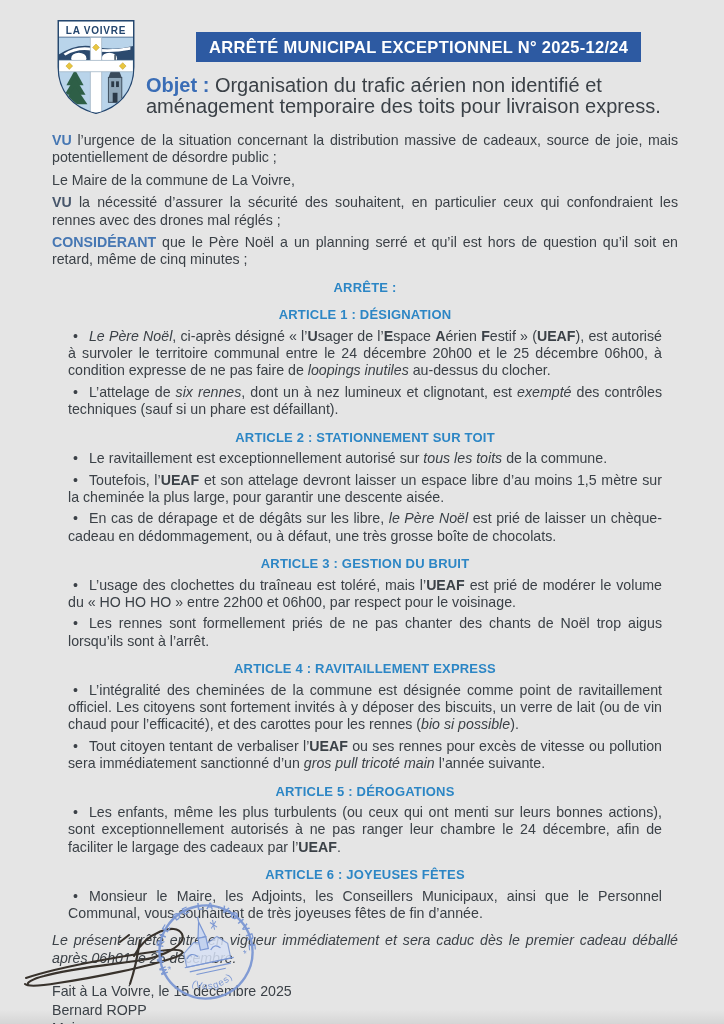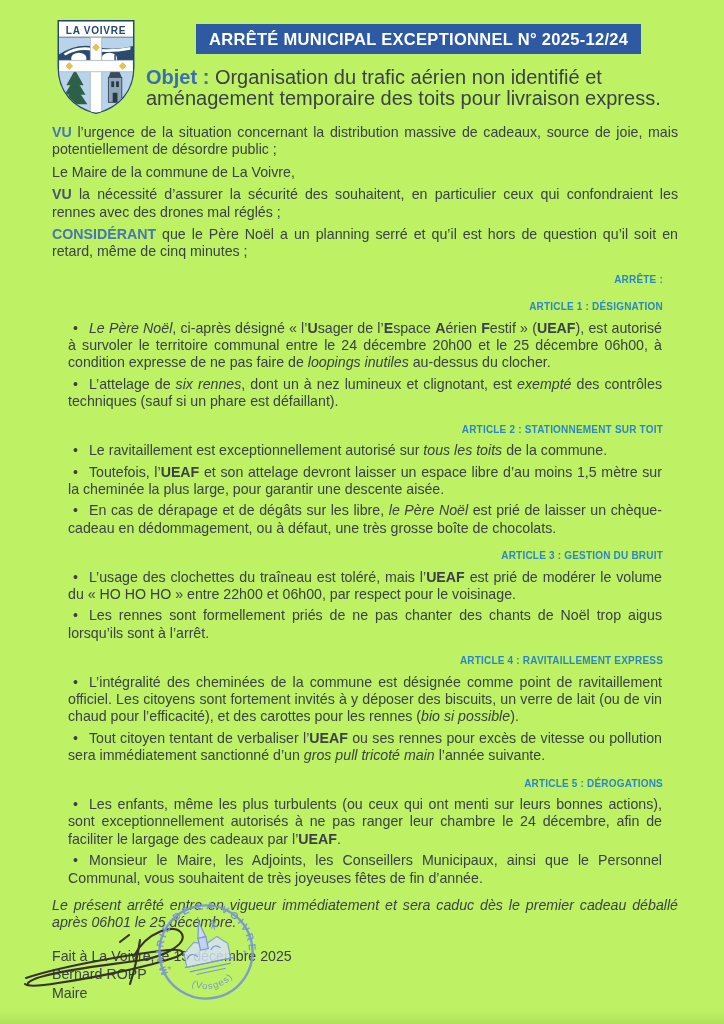--- a/index.html
+++ b/index.html
@@ -1,40 +1,40 @@
 <!DOCTYPE html>
 <html lang="fr"><head>
 <meta charset="utf-8">
 <style>
   html,body{margin:0;padding:0;background:#ffffff;}
   .doc{
     position:relative; width:724px; height:1024px; overflow:hidden;
-    background:#bef264;
+    background:#e5e5e5;
     font-family:"Liberation Sans","DejaVu Sans",sans-serif;
     color:#3b4147;
   }
   .scan-edge{position:absolute;left:0;bottom:0;width:100%;height:14px;
     background:linear-gradient(180deg,rgba(0,0,0,0),rgba(0,0,0,0.07));}
   
   .logo{position:absolute;left:54px;top:16px;}
-  .head-right{padding-top:24px;margin-left:145px;margin-right:46px;}
+  .head-right{padding-top:32px;margin-left:145px;margin-right:46px;}
   .banner{
     display:inline-block;margin-left:51px;background:#2d5aa2;color:#ffffff;
     font-weight:bold;font-size:16.5px;letter-spacing:.3px;padding:6px 13px 5px;
   }
   .objet{margin:13px 1px 0;font-size:20px;line-height:21px;}
   .objet-label{color:#3a6db6;font-weight:bold;}
   
   .content{margin:15px 46px 0 52px;font-size:14.2px;line-height:17.4px;
     text-align:justify;hyphens:auto;-webkit-hyphens:auto;}
   .content p{margin:5px 0;}
   .lbl{font-weight:bold;color:#4677b3;}
   .lbl.dark{color:#47566b;}
-  .hd{color:#2c86c5;font-size:10px;font-weight:bold;margin:10px 15px 3px;
-    letter-spacing:.2px;text-align:right;}
+  .hd{color:#2c86c5;font-size:13px;font-weight:bold;margin:10px 0 3px;
+    letter-spacing:.2px;text-align:center;}
   p.bullet{margin:4px 16px;}
   .dot{padding-left:5px;margin-right:11px;}
   .it{font-style:italic;}
   .bd{font-weight:bold;}
   .closing{font-style:italic;margin:10px 0 0 !important;}
   .sig-block{margin-top:16px;text-align:left;}
   .sig-block p{margin:0 0 1px;line-height:17.6px;}
   
   .sig-ink{position:absolute;left:22px;top:912px;}
   .stamp{position:absolute;left:156px;top:901px;}
@@ -131,20 +131,21 @@
       <p class="bullet"><span class="dot">•</span><span><span>L’intégralité des cheminées de la commune est désignée comme point de ravitaillement officiel. Les citoyens sont fortement invités à y déposer des biscuits, un verre de lait (ou de vin chaud pour l’efficacité), et des carottes pour les rennes (</span><span class="it">bio si possible</span><span>).</span></span></p>
       <p class="bullet"><span class="dot">•</span><span><span>Tout citoyen tentant de verbaliser l’</span><span class="bd">UEAF</span><span> ou ses rennes pour excès de vitesse ou pollution sera immédiatement sanctionné d’un </span><span class="it">gros pull tricoté main</span><span> l’année suivante.</span></span></p>
     </section>
 
     <section>
       <h3 class="hd">ARTICLE 5 : DÉROGATIONS</h3>
       <p class="bullet"><span class="dot">•</span><span><span>Les enfants, même les plus turbulents (ou ceux qui ont menti sur leurs bonnes actions), sont exceptionnellement autorisés à ne pas ranger leur chambre le 24 décembre, afin de faciliter le largage des cadeaux par l’</span><span class="bd">UEAF</span><span>.</span></span></p>
     </section>
 
     <section>
+      <h3 class="hd">ARTICLE 6 : JOYEUSES FÊTES</h3>
       <p class="bullet"><span class="dot">•</span><span><span>Monsieur le Maire, les Adjoints, les Conseillers Municipaux, ainsi que le Personnel Communal, vous souhaitent de très joyeuses fêtes de fin d’année.</span></span></p>
     </section>
 
     <p class="closing">Le présent arrêté entre en vigueur immédiatement et sera caduc dès le premier cadeau déballé après 06h01 le 25 décembre.</p>
 
     <div class="sig-block">
       <p>Fait à La Voivre, le 15 décembre 2025</p>
       <p>Bernard ROPP</p>
       <p>Maire</p>
     </div>

